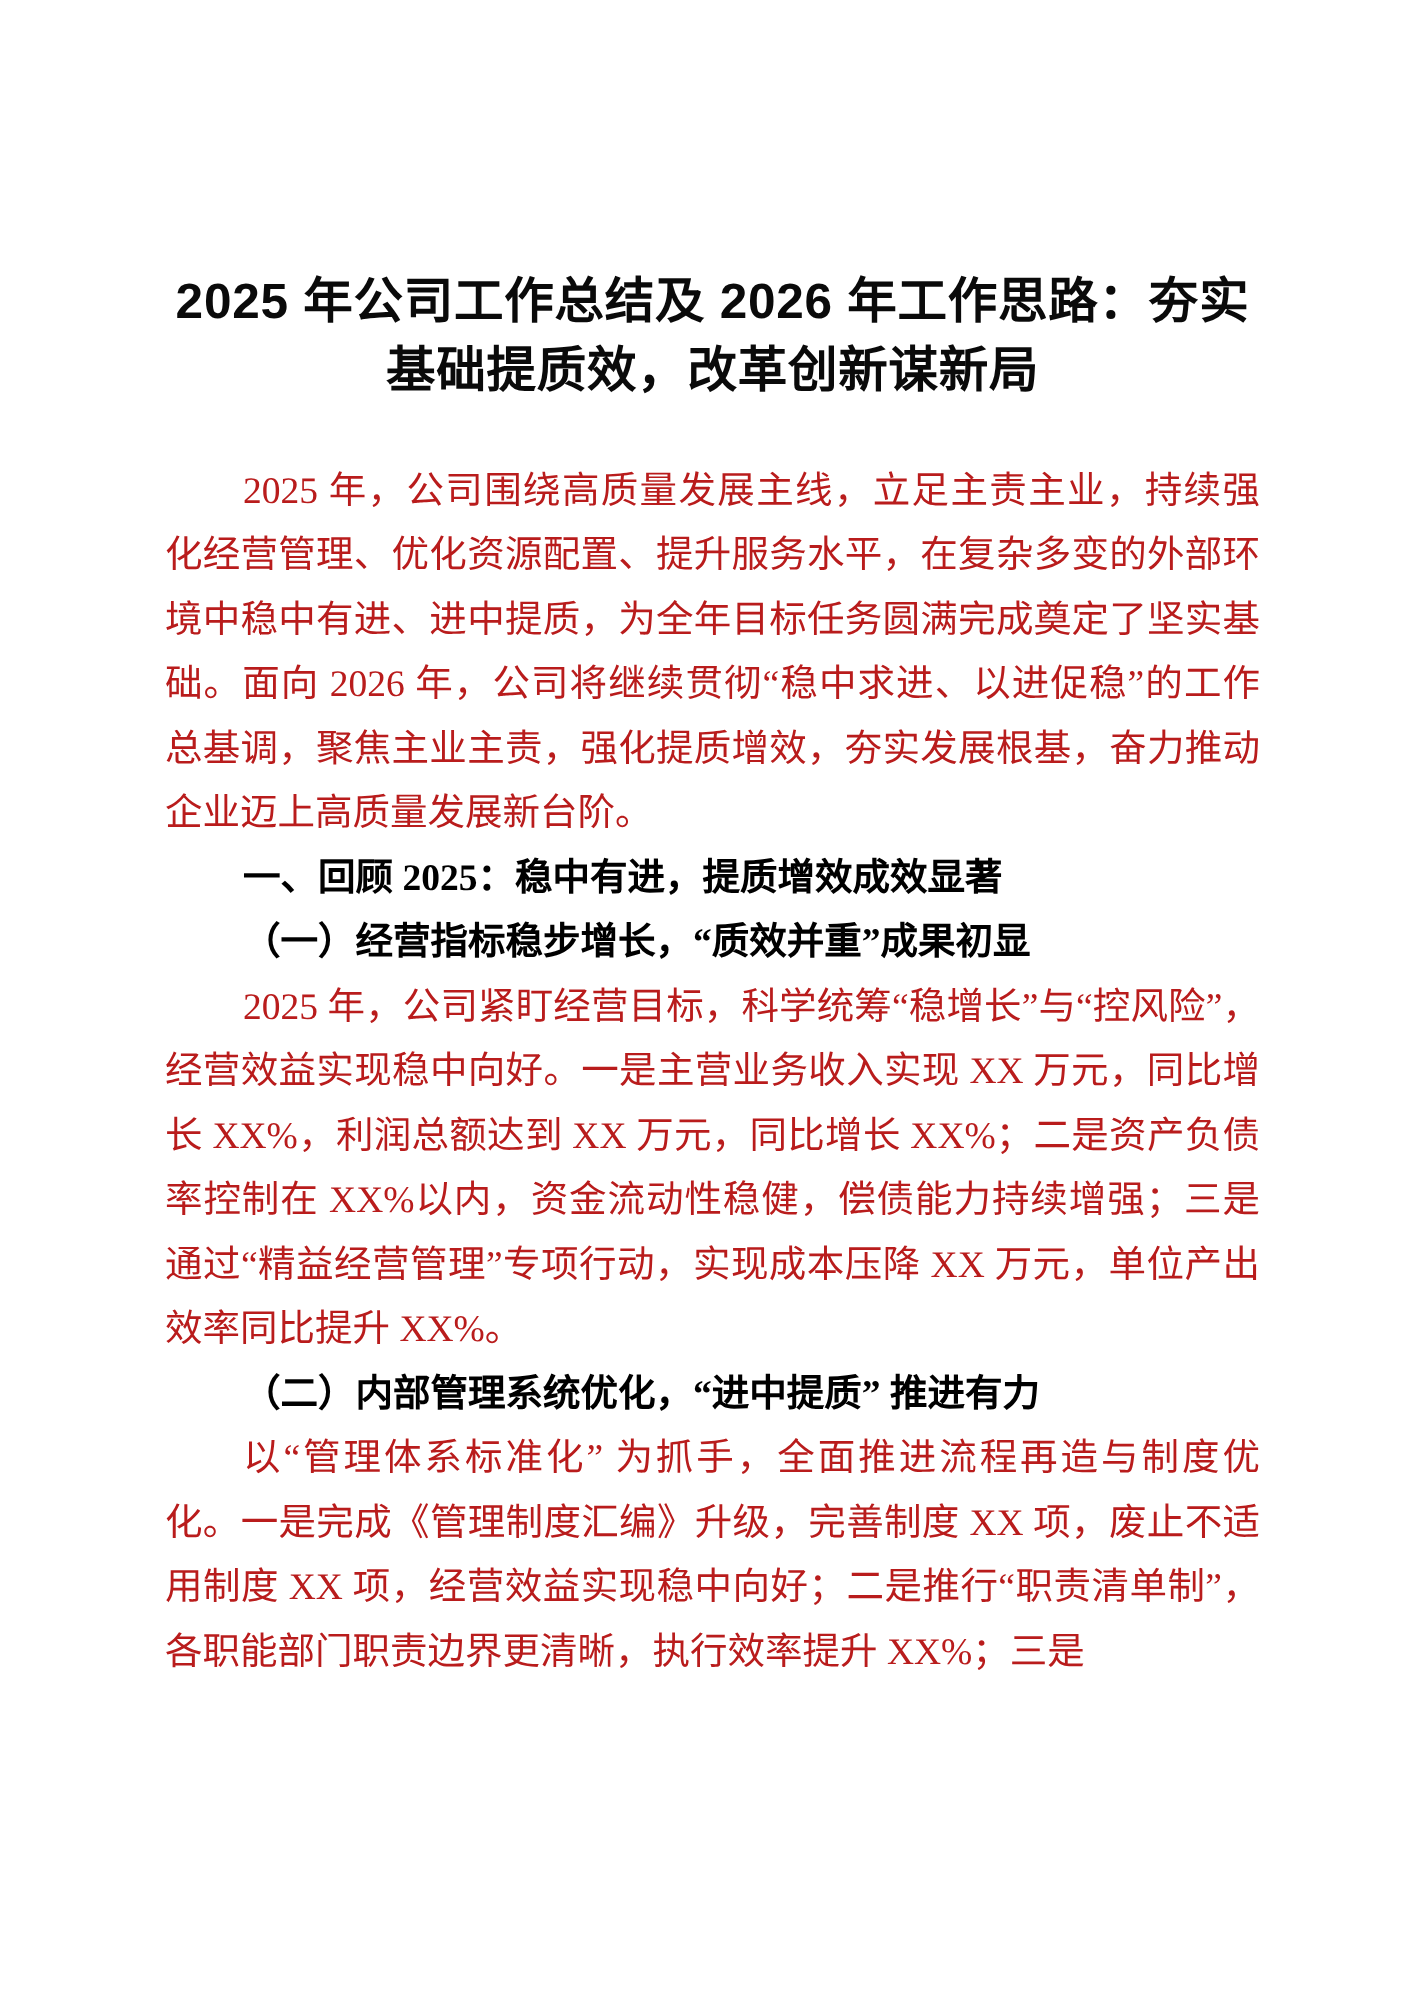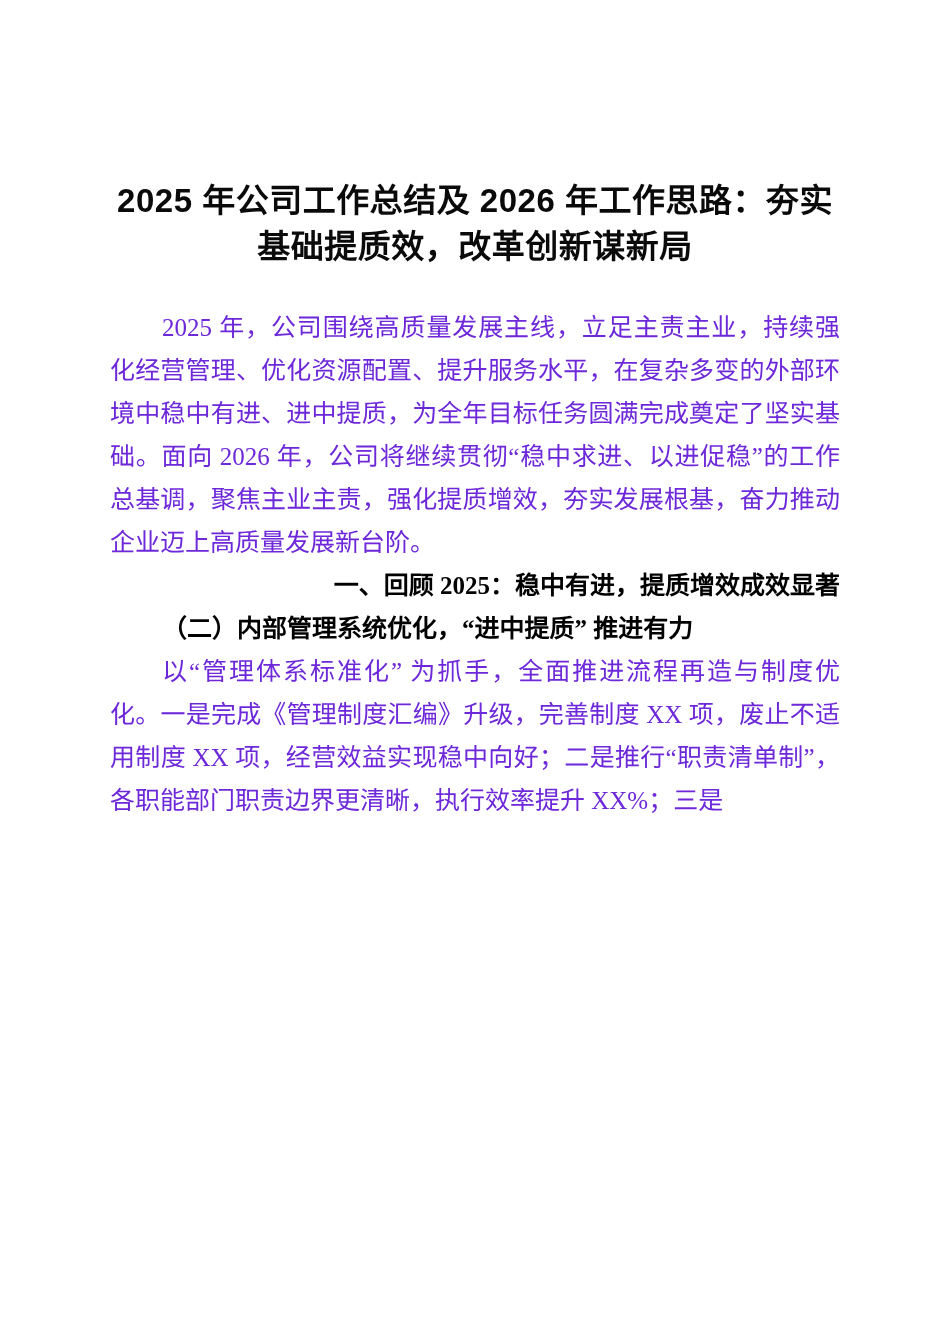--- a/index.html
+++ b/index.html
@@ -50,37 +50,36 @@
   
   .para {
     font-size: 25px;
     line-height: 43px;
     text-align: justify;
     text-align-last: left;
     text-justify: inter-ideograph;
     margin: 0;
     text-indent: 52px;
     word-break: break-all;
-    color: #6d28d9;
+    color: #b91c1c;
   }
 
   .para-gap-top {
     margin-top: 36px;
   }
 
   
   .h1-cn {
     font-size: 25px;
     line-height: 43px;
     font-weight: bold;
     margin: 0;
     text-indent: 52px;
     word-break: break-all;
     color: #000000;
-    text-align: right;
   }
 
   
   .h2-cn {
     font-size: 25px;
     line-height: 43px;
     font-weight: bold;
     margin: 0;
     text-indent: 52px;
     word-break: break-all;
@@ -95,20 +94,22 @@
 
     <h1 class="doc-title">
       <span>2025 年公司工作总结及 2026 年工作思路：夯</span><wbr>
       <span>实基础提质效，改革创新谋新局</span>
     </h1>
 
     <p class="para para-gap-top">2025 年，公司围绕高质量发展主线，立足主责主业，持续强化经营管理、优化资源配置、提升服务水平，在复杂多变的外部环境中稳中有进、进中提质，为全年目标任务圆满完成奠定了坚实基础。面向 2026 年，公司将继续贯彻“稳中求进、以进促稳”的工作总基调，聚焦主业主责，强化提质增效，夯实发展根基，奋力推动企业迈上高质量发展新台阶。</p>
 
     <h2 class="h1-cn">一、回顾 2025：稳中有进，提质增效成效显著</h2>
 
+    <h3 class="h2-cn">（一）经营指标稳步增长，“质效并重”成果初显</h3>
 
+    <p class="para">2025 年，公司紧盯经营目标，科学统筹“稳增长”与“控风险”，经营效益实现稳中向好。一是主营业务收入实现 XX 万元，同比增长 XX%，利润总额达到 XX 万元，同比增长 XX%；二是资产负债率控制在 XX%以内，资金流动性稳健，偿债能力持续增强；三是通过“精益经营管理”专项行动，实现成本压降 XX 万元，单位产出效率同比提升 XX%。</p>
 
     <h3 class="h2-cn">（二）内部管理系统优化，“进中提质” 推进有力</h3>
 
     <p class="para">以“管理体系标准化” 为抓手，全面推进流程再造与制度优化。一是完成《管理制度汇编》升级，完善制度 XX 项，废止不适用制度 XX 项，经营效益实现稳中向好；二是推行“职责清单制”，各职能部门职责边界更清晰，执行效率提升 XX%；三是</p>
 
   </div>
 </div>
 
 </body></html>

